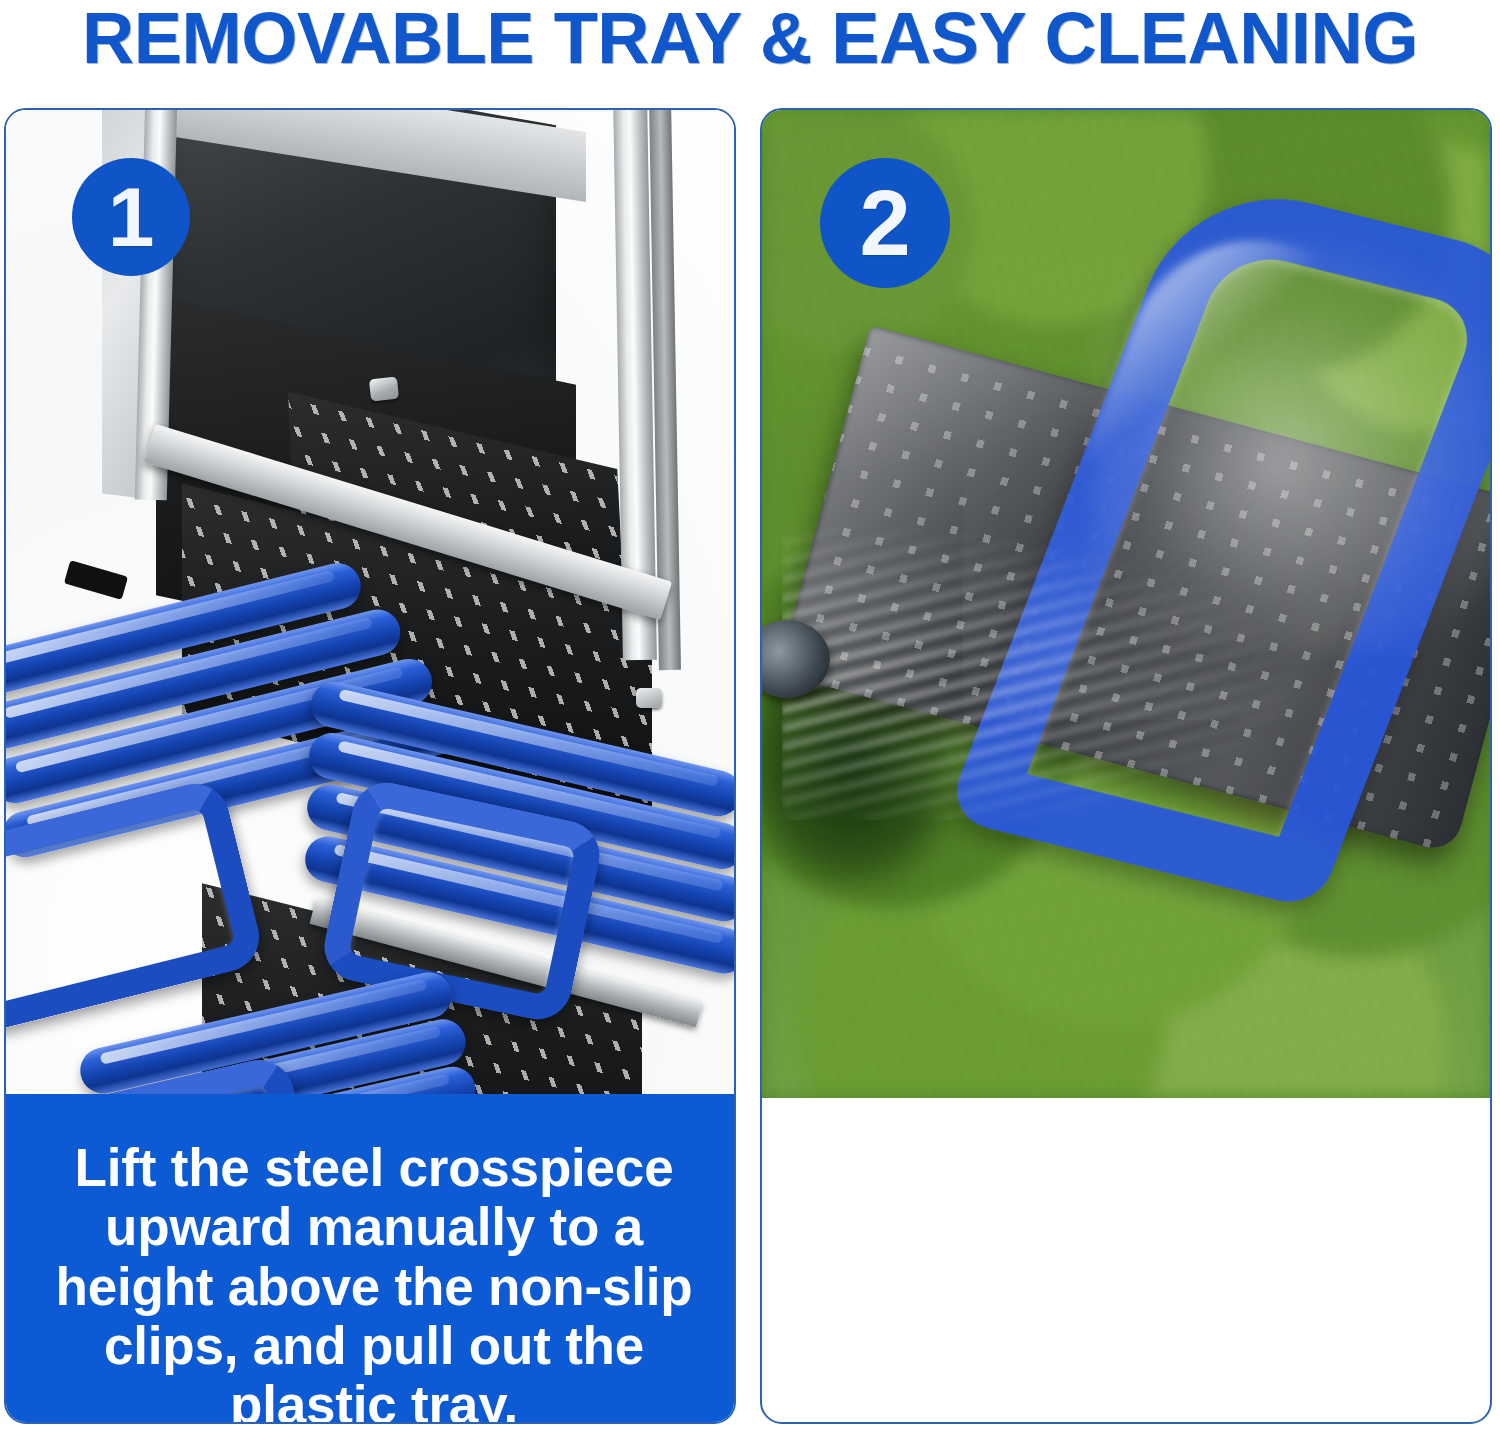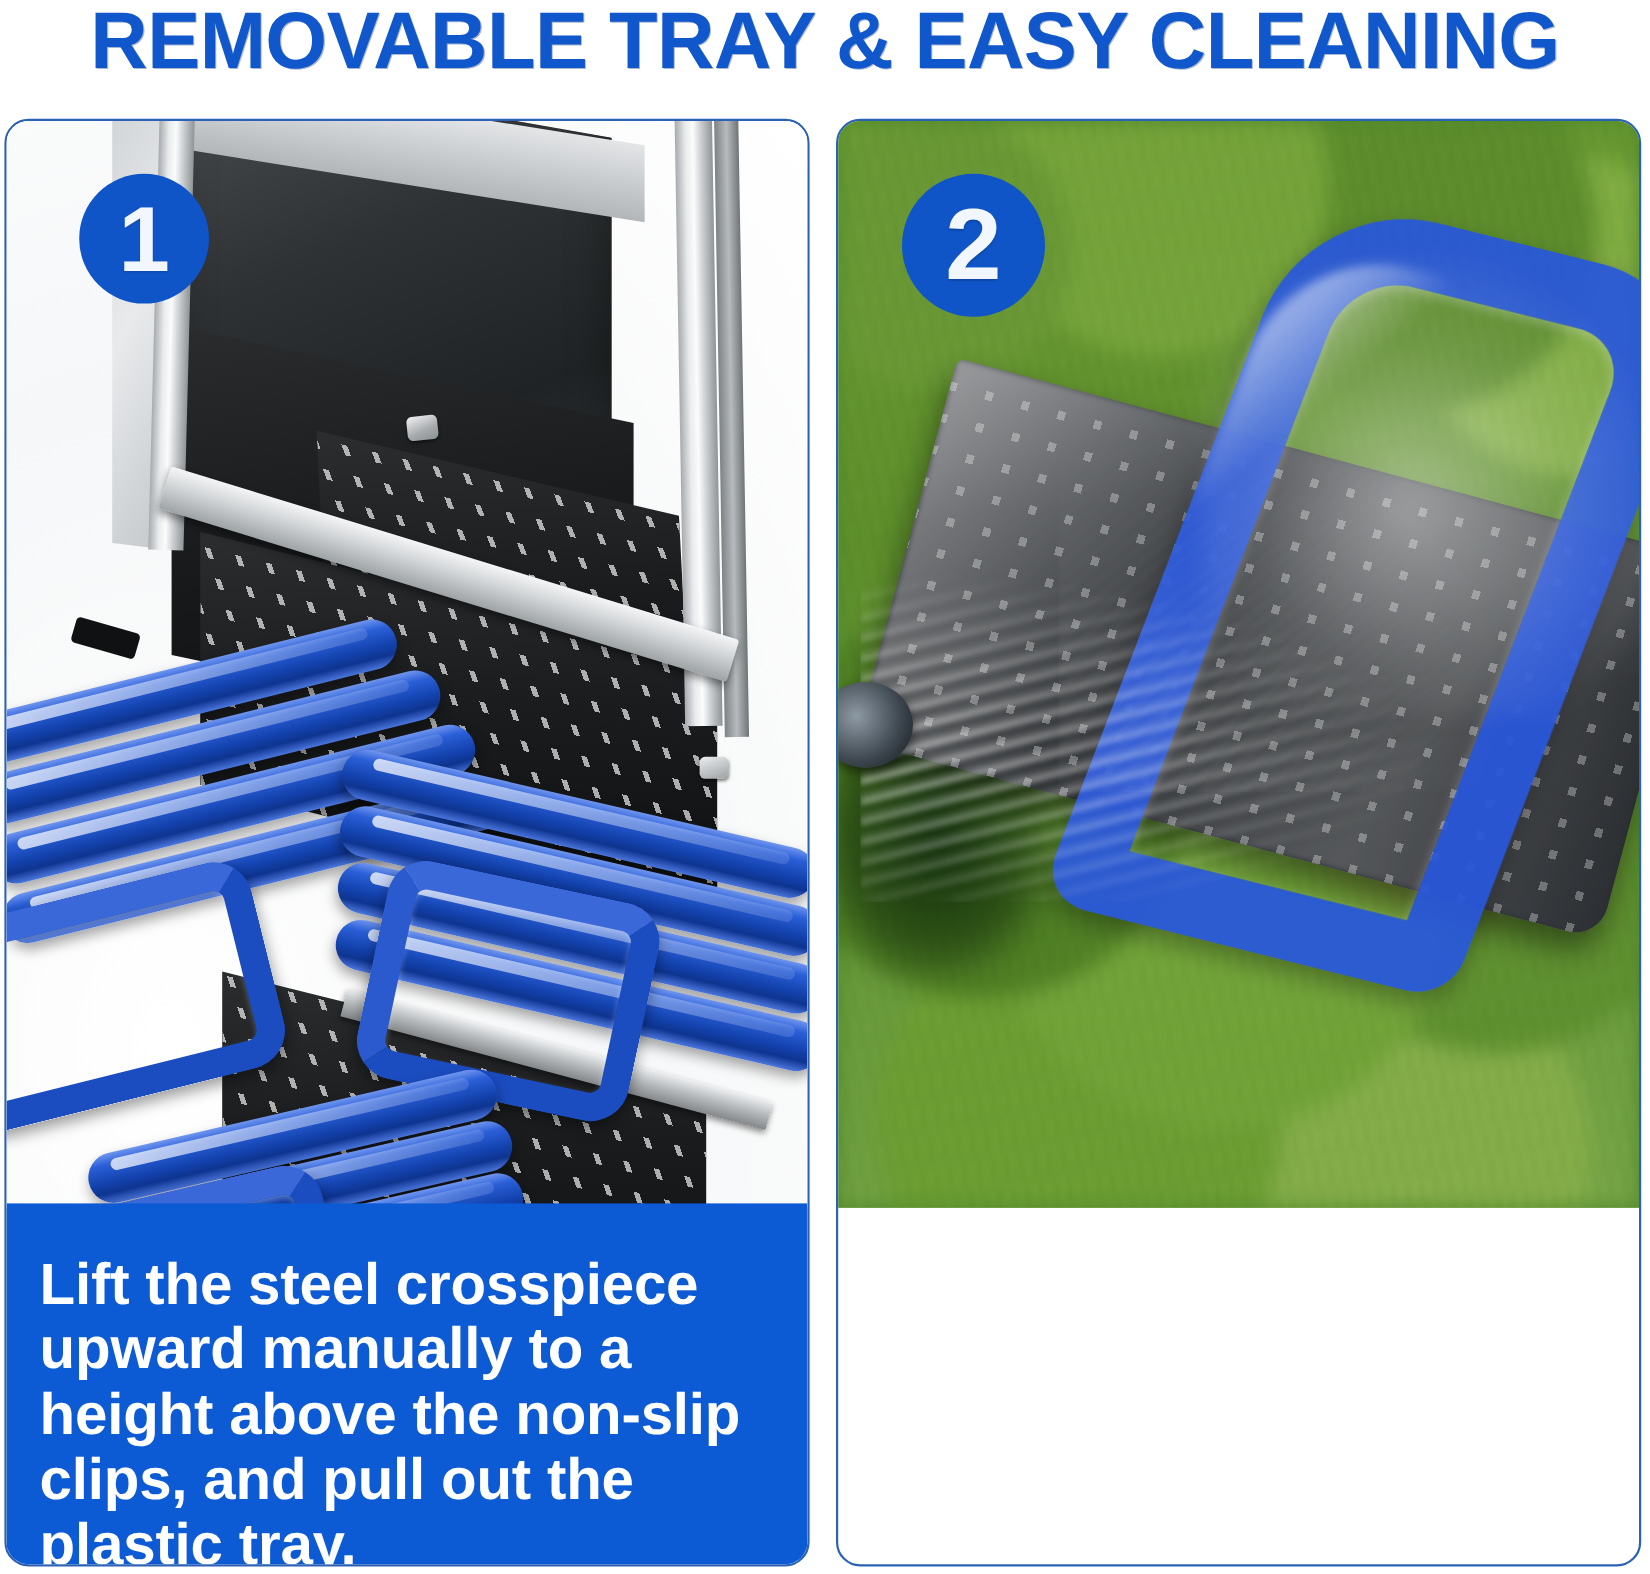--- a/index.html
+++ b/index.html
@@ -1,19 +1,19 @@
 <!DOCTYPE html>
 <html><head>
 <meta charset="utf-8">
 <style>
   html,body{margin:0;padding:0;background:#ffffff;}
   body{width:1500px;height:1431px;overflow:hidden;
        font-family:"Liberation Sans","DejaVu Sans",sans-serif;}
 
-  #root{position:relative;width:1500px;height:1248px;background:#fff;}
+  #root{position:relative;width:1500px;height:1248px;background:#fff;text-align:center;}
 
   
   #title{
     position:absolute;left:0;top:-6px;width:1500px;height:86px;
     display:flex;align-items:center;justify-content:center;
     color:#1057cc;
     font-family:"Liberation Sans Narrow","Liberation Sans",sans-serif;
     font-weight:700;
     font-size:73px;
     letter-spacing:-0.5px;

